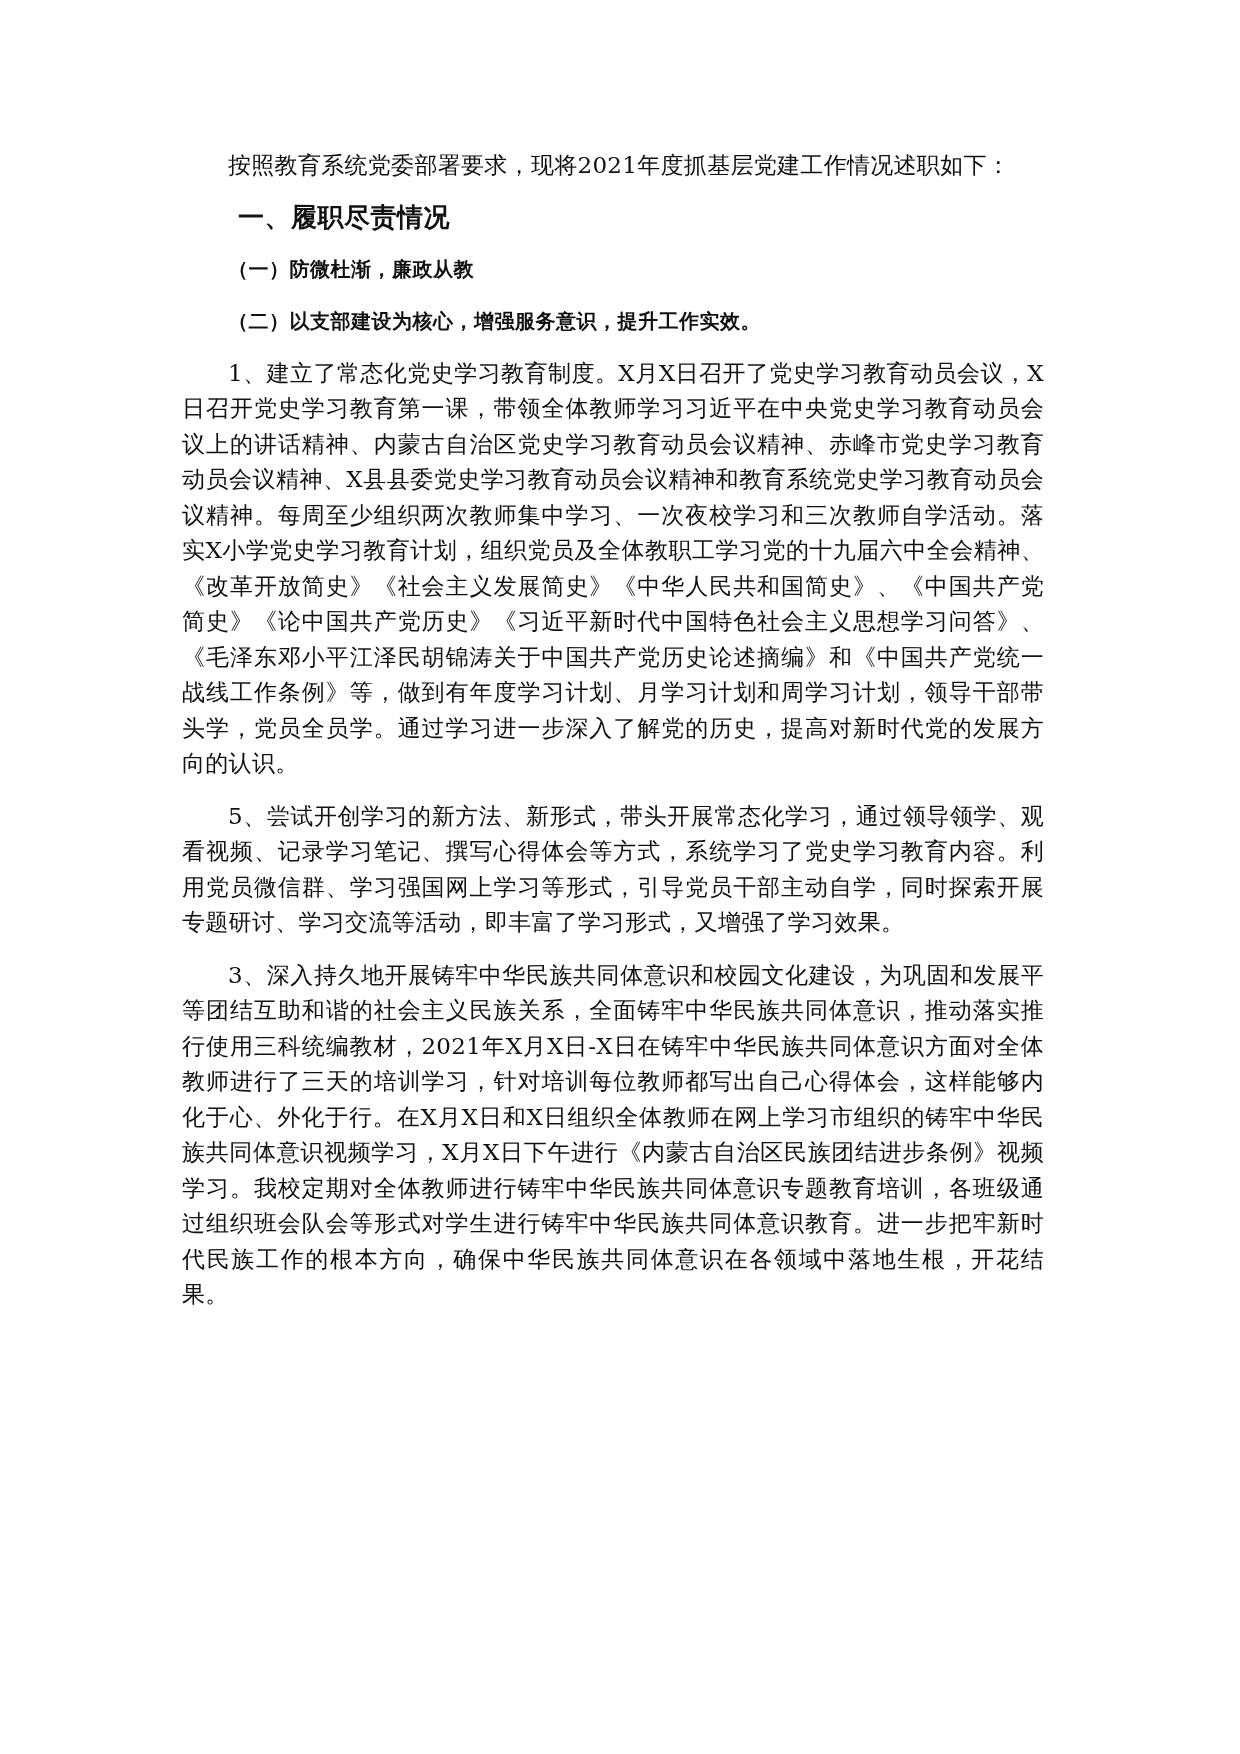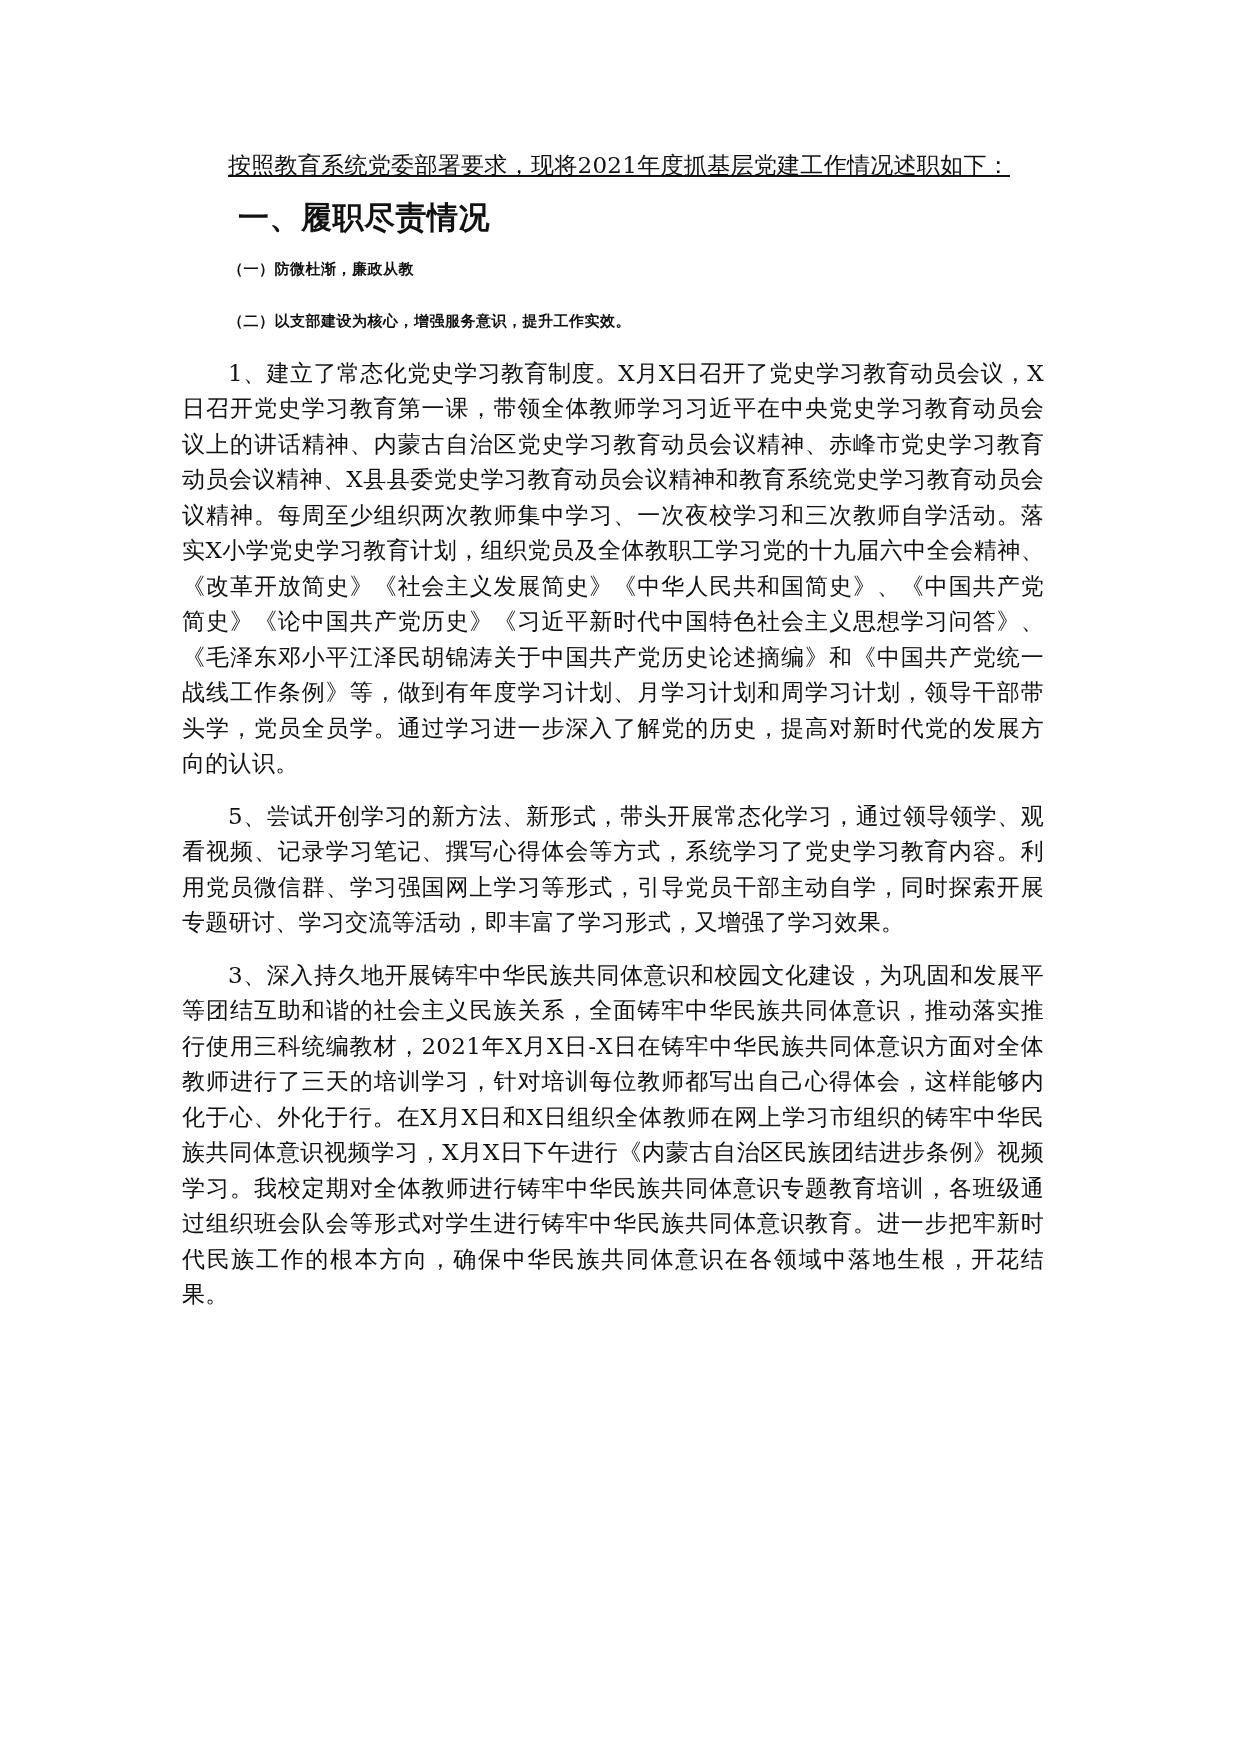--- a/index.html
+++ b/index.html
@@ -25,35 +25,34 @@
       font-size: 23px;
       line-height: 35.5px;
       text-indent: 2em;
       margin: 0 0 17px 0;
       text-align: justify;
       text-justify: inter-character;
       letter-spacing: 0.3px;
     }
     .para.intro {
       margin-bottom: 16px;
-      text-decoration: underline;
     }
     .h1 {
       font-family: "DejaVu Sans", "Liberation Sans", sans-serif;
       font-weight: bold;
-      font-size: 31px;
+      font-size: 26px;
       line-height: 35px;
       margin: 0 0 17px 0;
       padding-left: 56px;
       letter-spacing: 0.5px;
     }
     .h2 {
       font-family: "DejaVu Sans", "Liberation Sans", sans-serif;
       font-weight: bold;
-      font-size: 15px;
+      font-size: 20px;
       line-height: 35px;
       margin: 0 0 17px 0;
       padding-left: 46px;
       letter-spacing: 0.5px;
     }
   </style>
 </head>
 <body>
 
 <div class="page">

